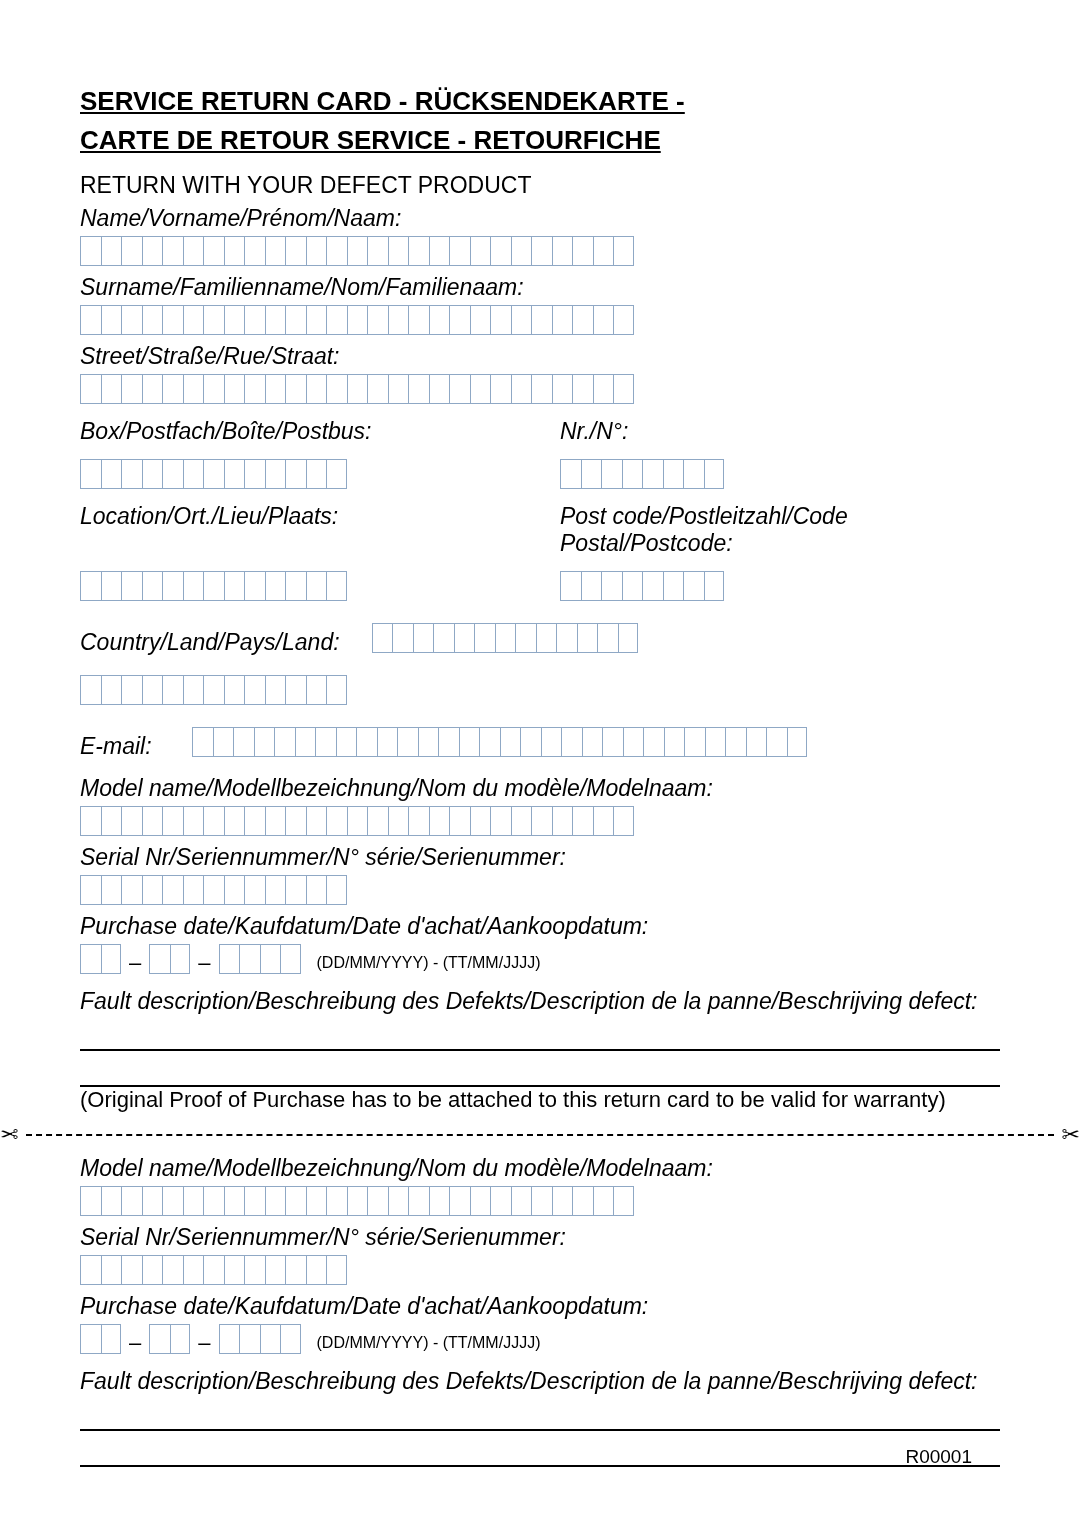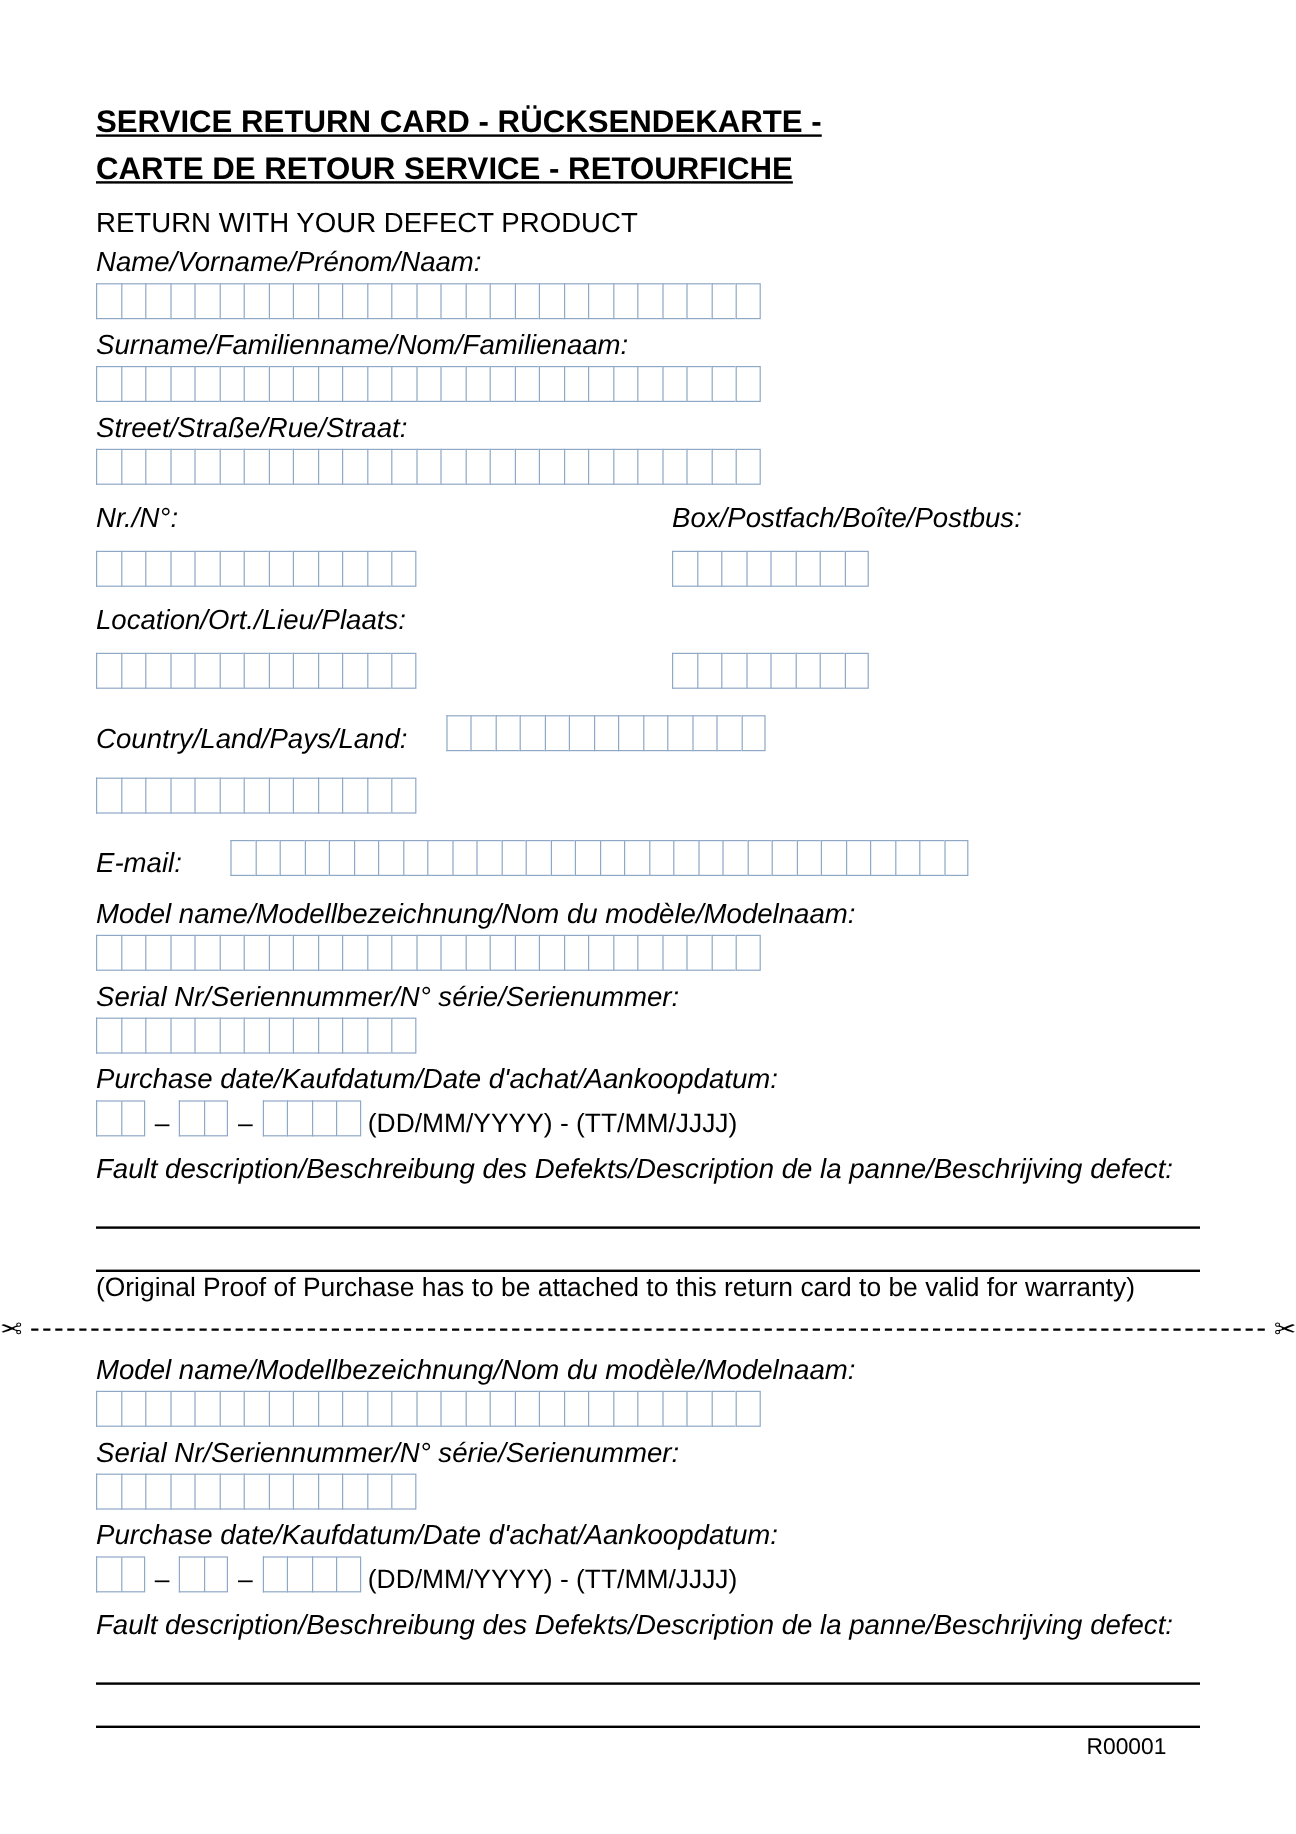--- a/index.html
+++ b/index.html
@@ -57,21 +57,21 @@
   }
   .inline-field .label { margin: 0; min-width: 250px; }
   .date-row {
     display: flex;
     align-items: center;
     gap: 6px;
     margin-top: 2px;
     margin-bottom: 6px;
   }
   .dash { font-size: 22px; padding: 0 2px; }
-  .date-hint { font-size: 22px; }
+  .date-hint { font-size: 16px; margin-left: 10px; }
   .uline {
     border-bottom: 2px solid #000;
     height: 26px;
     width: 100%;
     margin-top: 10px;
   }
   .note { font-size: 22px; }
   .cutline {
     position: relative;
     height: 28px;
@@ -193,25 +193,25 @@
     <div class="box"></div>
     <div class="box"></div>
     <div class="box"></div>
     <div class="box"></div>
     <div class="box"></div>
     <div class="box"></div>
   </div>
 
 <div class="row">
   <div class="col">
+    <div class="label">Box/Postfach/Boîte/Postbus:</div>
+  </div>
+  <div class="col">
     <div class="label">Nr./N°:</div>
   </div>
-  <div class="col">
-    <div class="label">Box/Postfach/Boîte/Postbus:</div>
-  </div>
 </div>
 <div class="row" style="margin-top:10px;">
   <div class="col">
     <div class="boxes">
         <div class="box"></div>
         <div class="box"></div>
         <div class="box"></div>
         <div class="box"></div>
         <div class="box"></div>
         <div class="box"></div>
@@ -234,20 +234,23 @@
         <div class="box"></div>
         <div class="box"></div>
         <div class="box"></div>
       </div>
   </div>
 </div>
 
 <div class="row">
   <div class="col">
     <div class="label">Location/Ort./Lieu/Plaats:</div>
+  </div>
+  <div class="col">
+    <div class="label">Post code/Postleitzahl/Code Postal/Postcode:</div>
   </div>
 </div>
 <div class="row" style="margin-top:10px;">
   <div class="col">
     <div class="boxes">
         <div class="box"></div>
         <div class="box"></div>
         <div class="box"></div>
         <div class="box"></div>
         <div class="box"></div>

